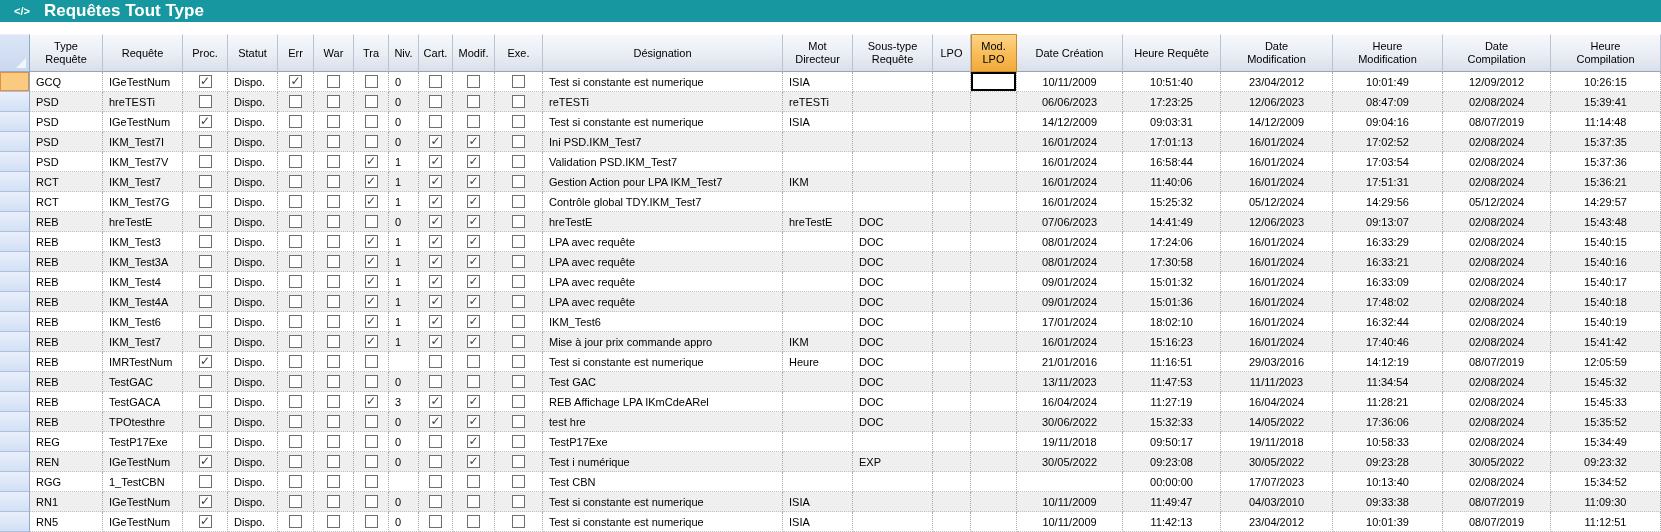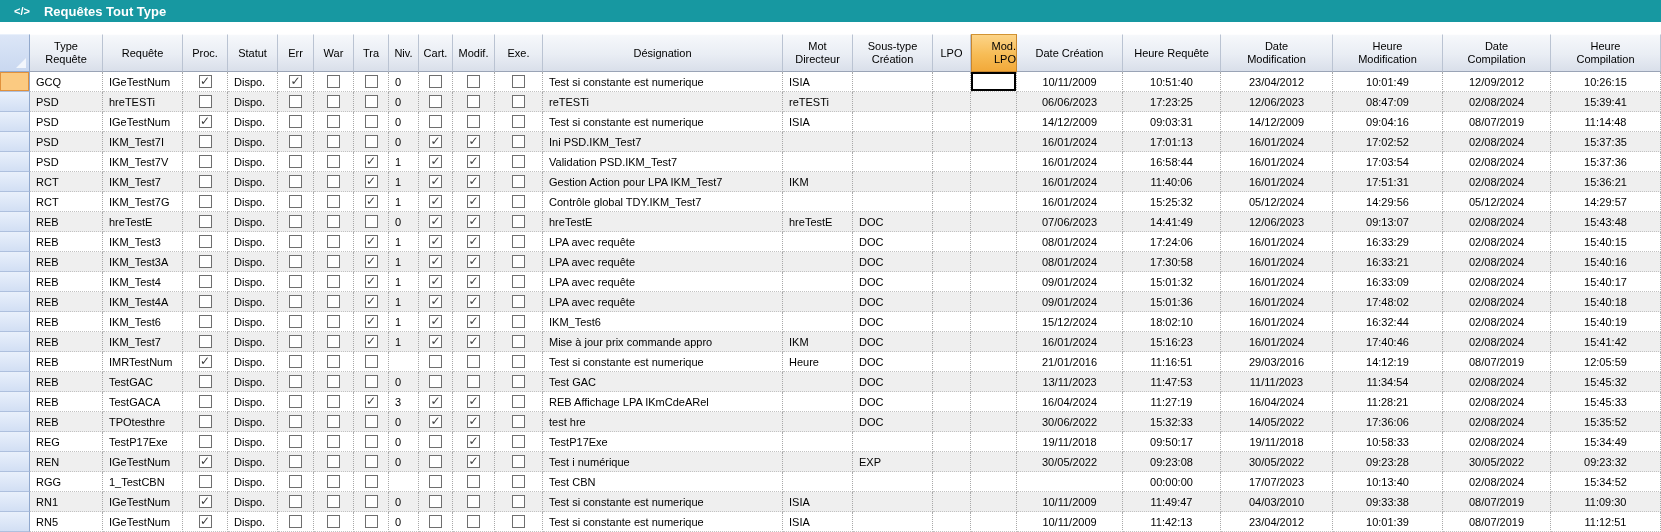--- a/index.html
+++ b/index.html
@@ -12,42 +12,41 @@
   .titlebar{
     height:22px;background:#1798A1;
     display:flex;align-items:center;
   }
   .titlebar-icon{
     color:#fff;font-weight:bold;font-size:11px;
     margin-left:14px;letter-spacing:0px;
     font-family:"Liberation Sans",sans-serif;
   }
   .titlebar-title{
-    color:#fff;font-weight:bold;font-size:13px;margin-left:14px;
+    color:#fff;font-weight:bold;font-size:17px;margin-left:14px;
   }
   
   .grid-wrap{margin-top:12px;border-bottom:2px solid #3F3F3F;width:1515px;}
   table{border-collapse:separate;border-spacing:0;table-layout:fixed;width:1661px;}
   thead th{
     height:38px;box-sizing:border-box;
     background:linear-gradient(180deg,#F6F8FB 0%,#E9EDF4 55%,#D9DFEA 100%);
     border-top:1px solid #FDFDFE;
     border-right:1px solid #BAC3D2;
     border-bottom:1px solid #9AA4B6;
     font-size:11px;font-weight:normal;color:#000;
     text-align:center;white-space:pre-line;line-height:13px;
     padding:1px 0;overflow:hidden;
   }
   thead th.hl{
     background:linear-gradient(180deg,#FCD488 0%,#F7BC55 55%,#F2A93A 100%);
     border-top:1px solid #D29433;
     border-right:1px solid #C8872E;
     border-bottom:1px solid #C8872E;
     box-shadow:inset 1px 0 0 #C8872E;
-    text-align:right;
   }
   th.corner{position:relative;background:linear-gradient(180deg,#DCE6F7 0%,#C9D8F0 100%);
     border-right:1px solid #92A9CC;border-bottom:1px solid #92A9CC;border-top:1px solid #E9F0FB;}
   .corner-tri{
     position:absolute;right:3px;bottom:3px;width:0;height:0;
     border-bottom:10px solid #F2F6FC;border-left:10px solid transparent;
   }
   tbody td{
     height:20px;box-sizing:border-box;
     font-size:11px;color:#000;
@@ -127,21 +126,21 @@
           <th>War</th>
           <th>Tra</th>
           <th>Niv.</th>
           <th>Cart.</th>
           <th>Modif.</th>
           <th>Exe.</th>
           <th>Désignation</th>
           <th>Mot
 Directeur</th>
           <th>Sous-type
-Création</th>
+Requête</th>
           <th>LPO</th>
           <th class="hl">Mod.
 LPO</th>
           <th>Date Création</th>
           <th>Heure Requête</th>
           <th>Date
 Modification</th>
           <th>Heure
 Modification</th>
           <th>Date
@@ -644,21 +643,21 @@
             <div class="cb">✓</div>
           </td>
           <td class="c">
             <div class="cb"></div>
           </td>
           <td class="l">IKM_Test6</td>
           <td class="l"></td>
           <td class="l">DOC</td>
           <td class="l"></td>
           <td class="l"></td>
-          <td class="c">15/12/2024</td>
+          <td class="c">17/01/2024</td>
           <td class="c">18:02:10</td>
           <td class="c">16/01/2024</td>
           <td class="c">16:32:44</td>
           <td class="c">02/08/2024</td>
           <td class="c">15:40:19</td>
         </tr>
         <tr class="alt">
           <td class="rowhdr"></td>
           <td class="l">REB</td>
           <td class="l">IKM_Test7</td>

